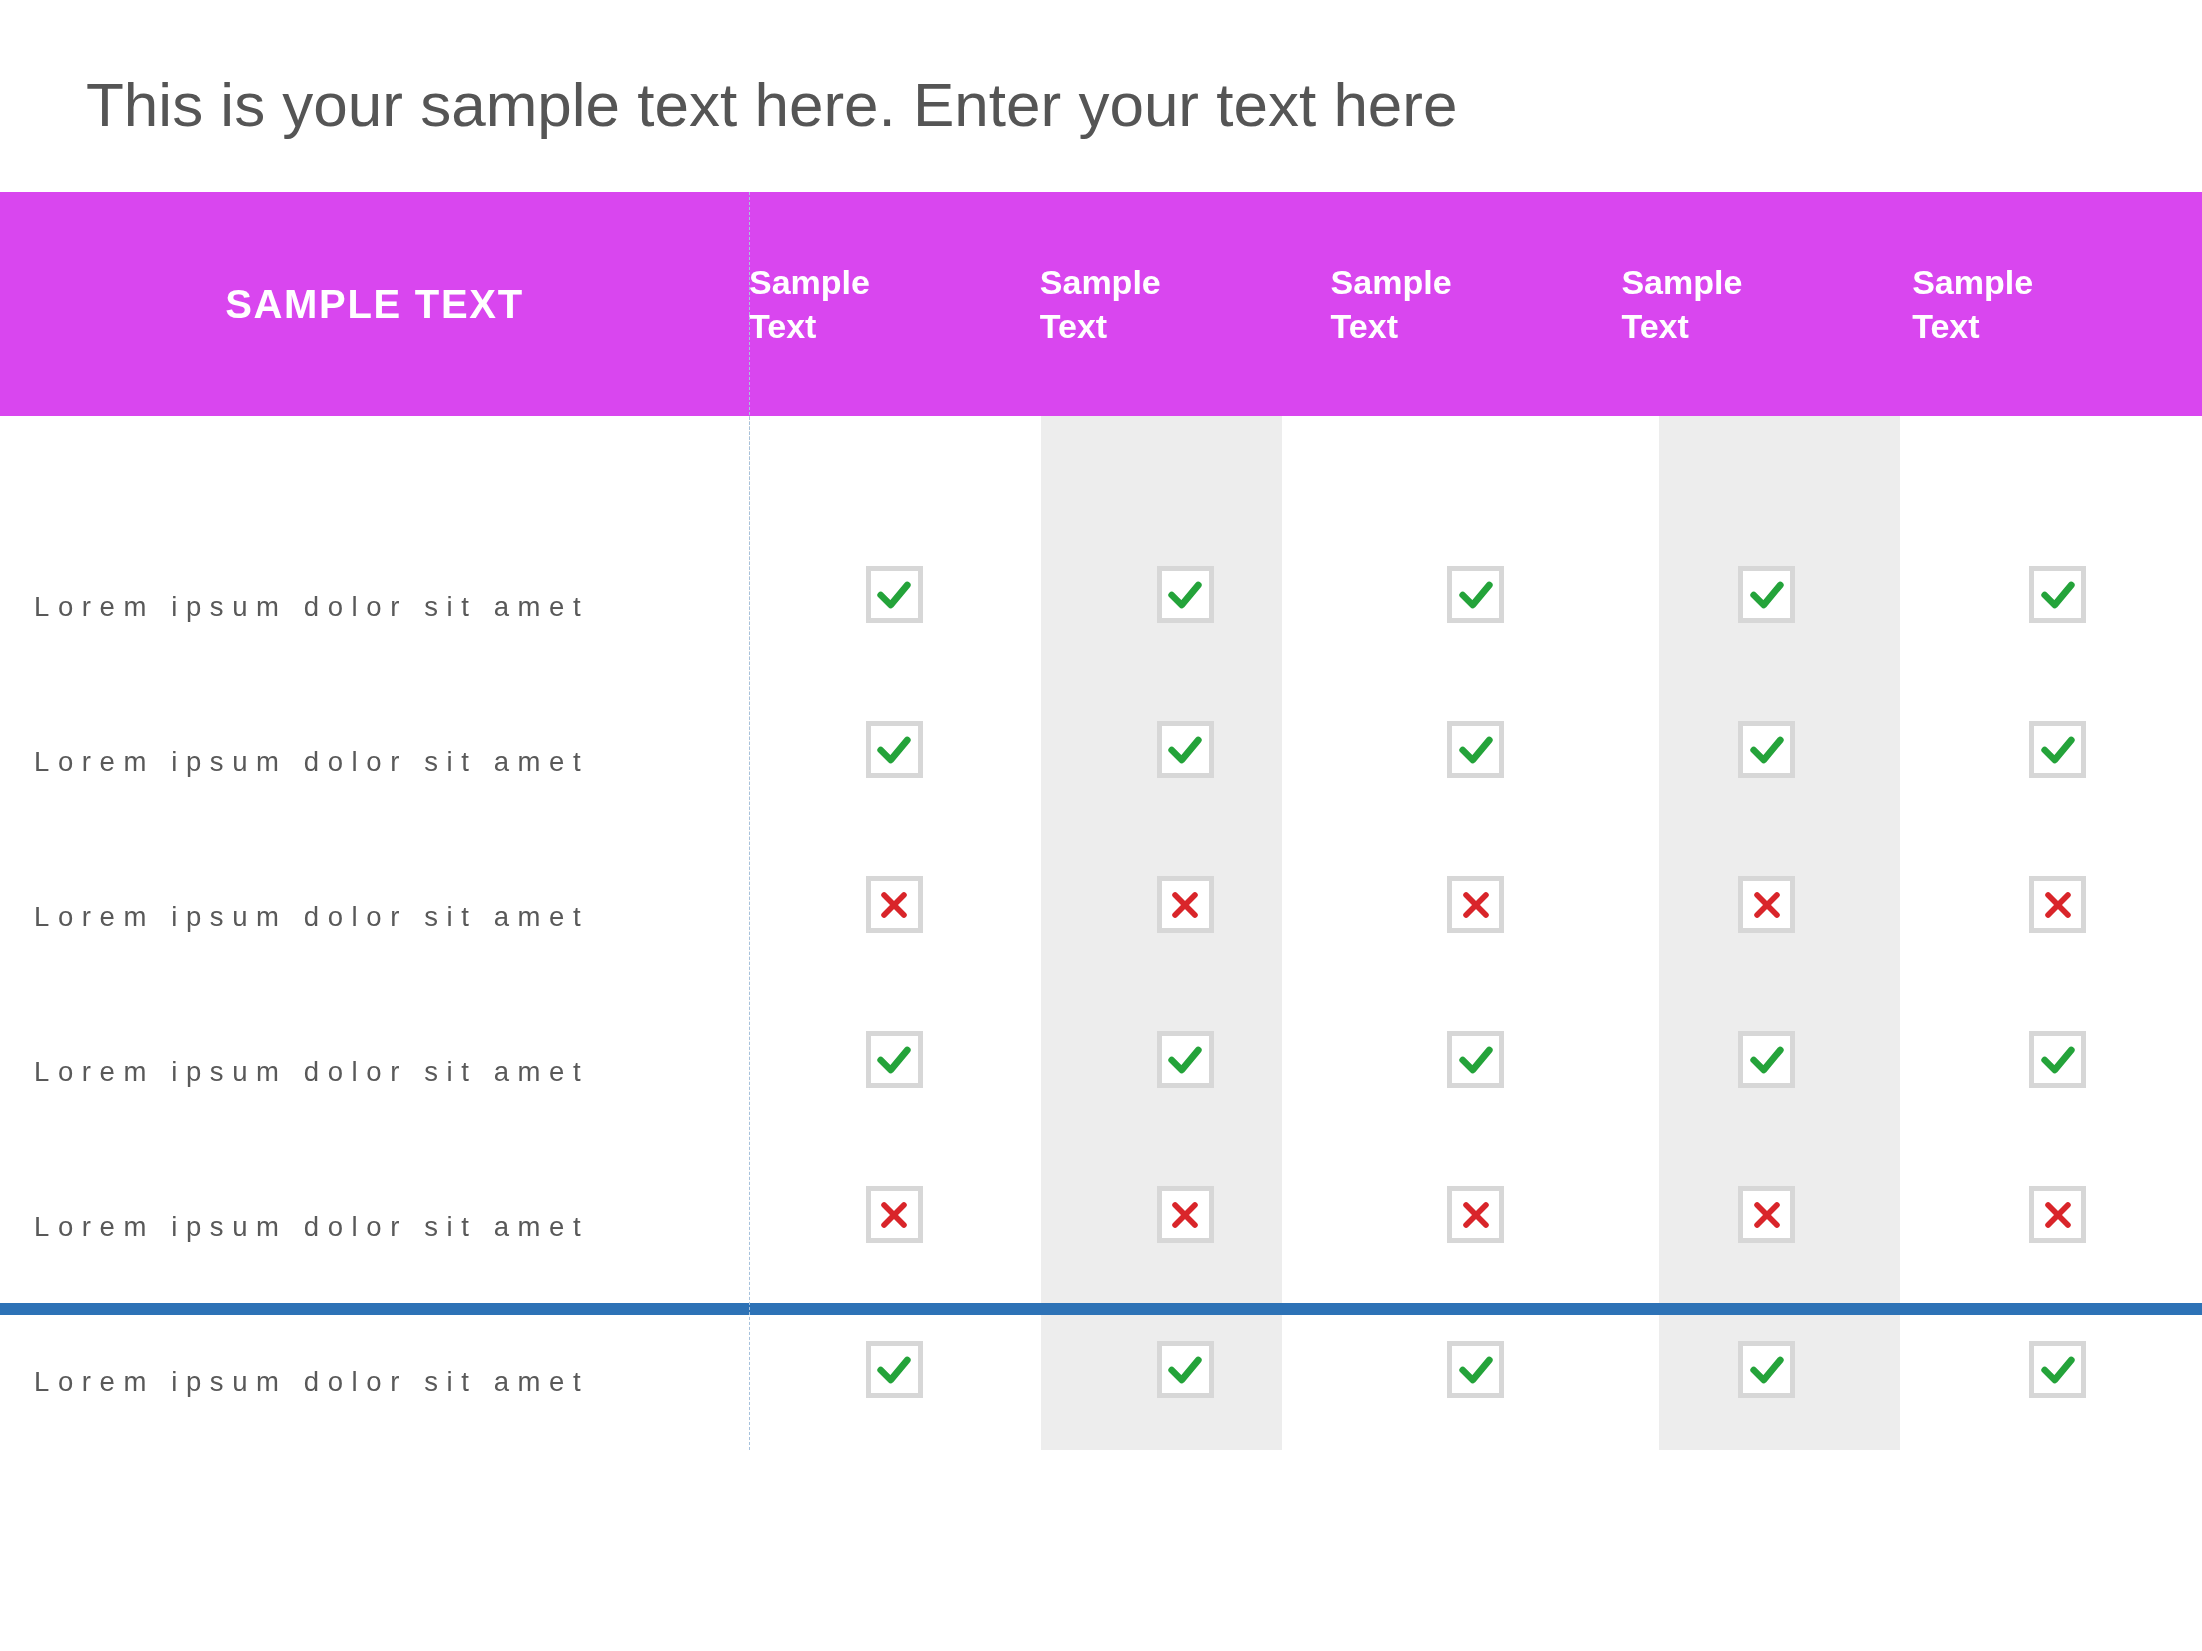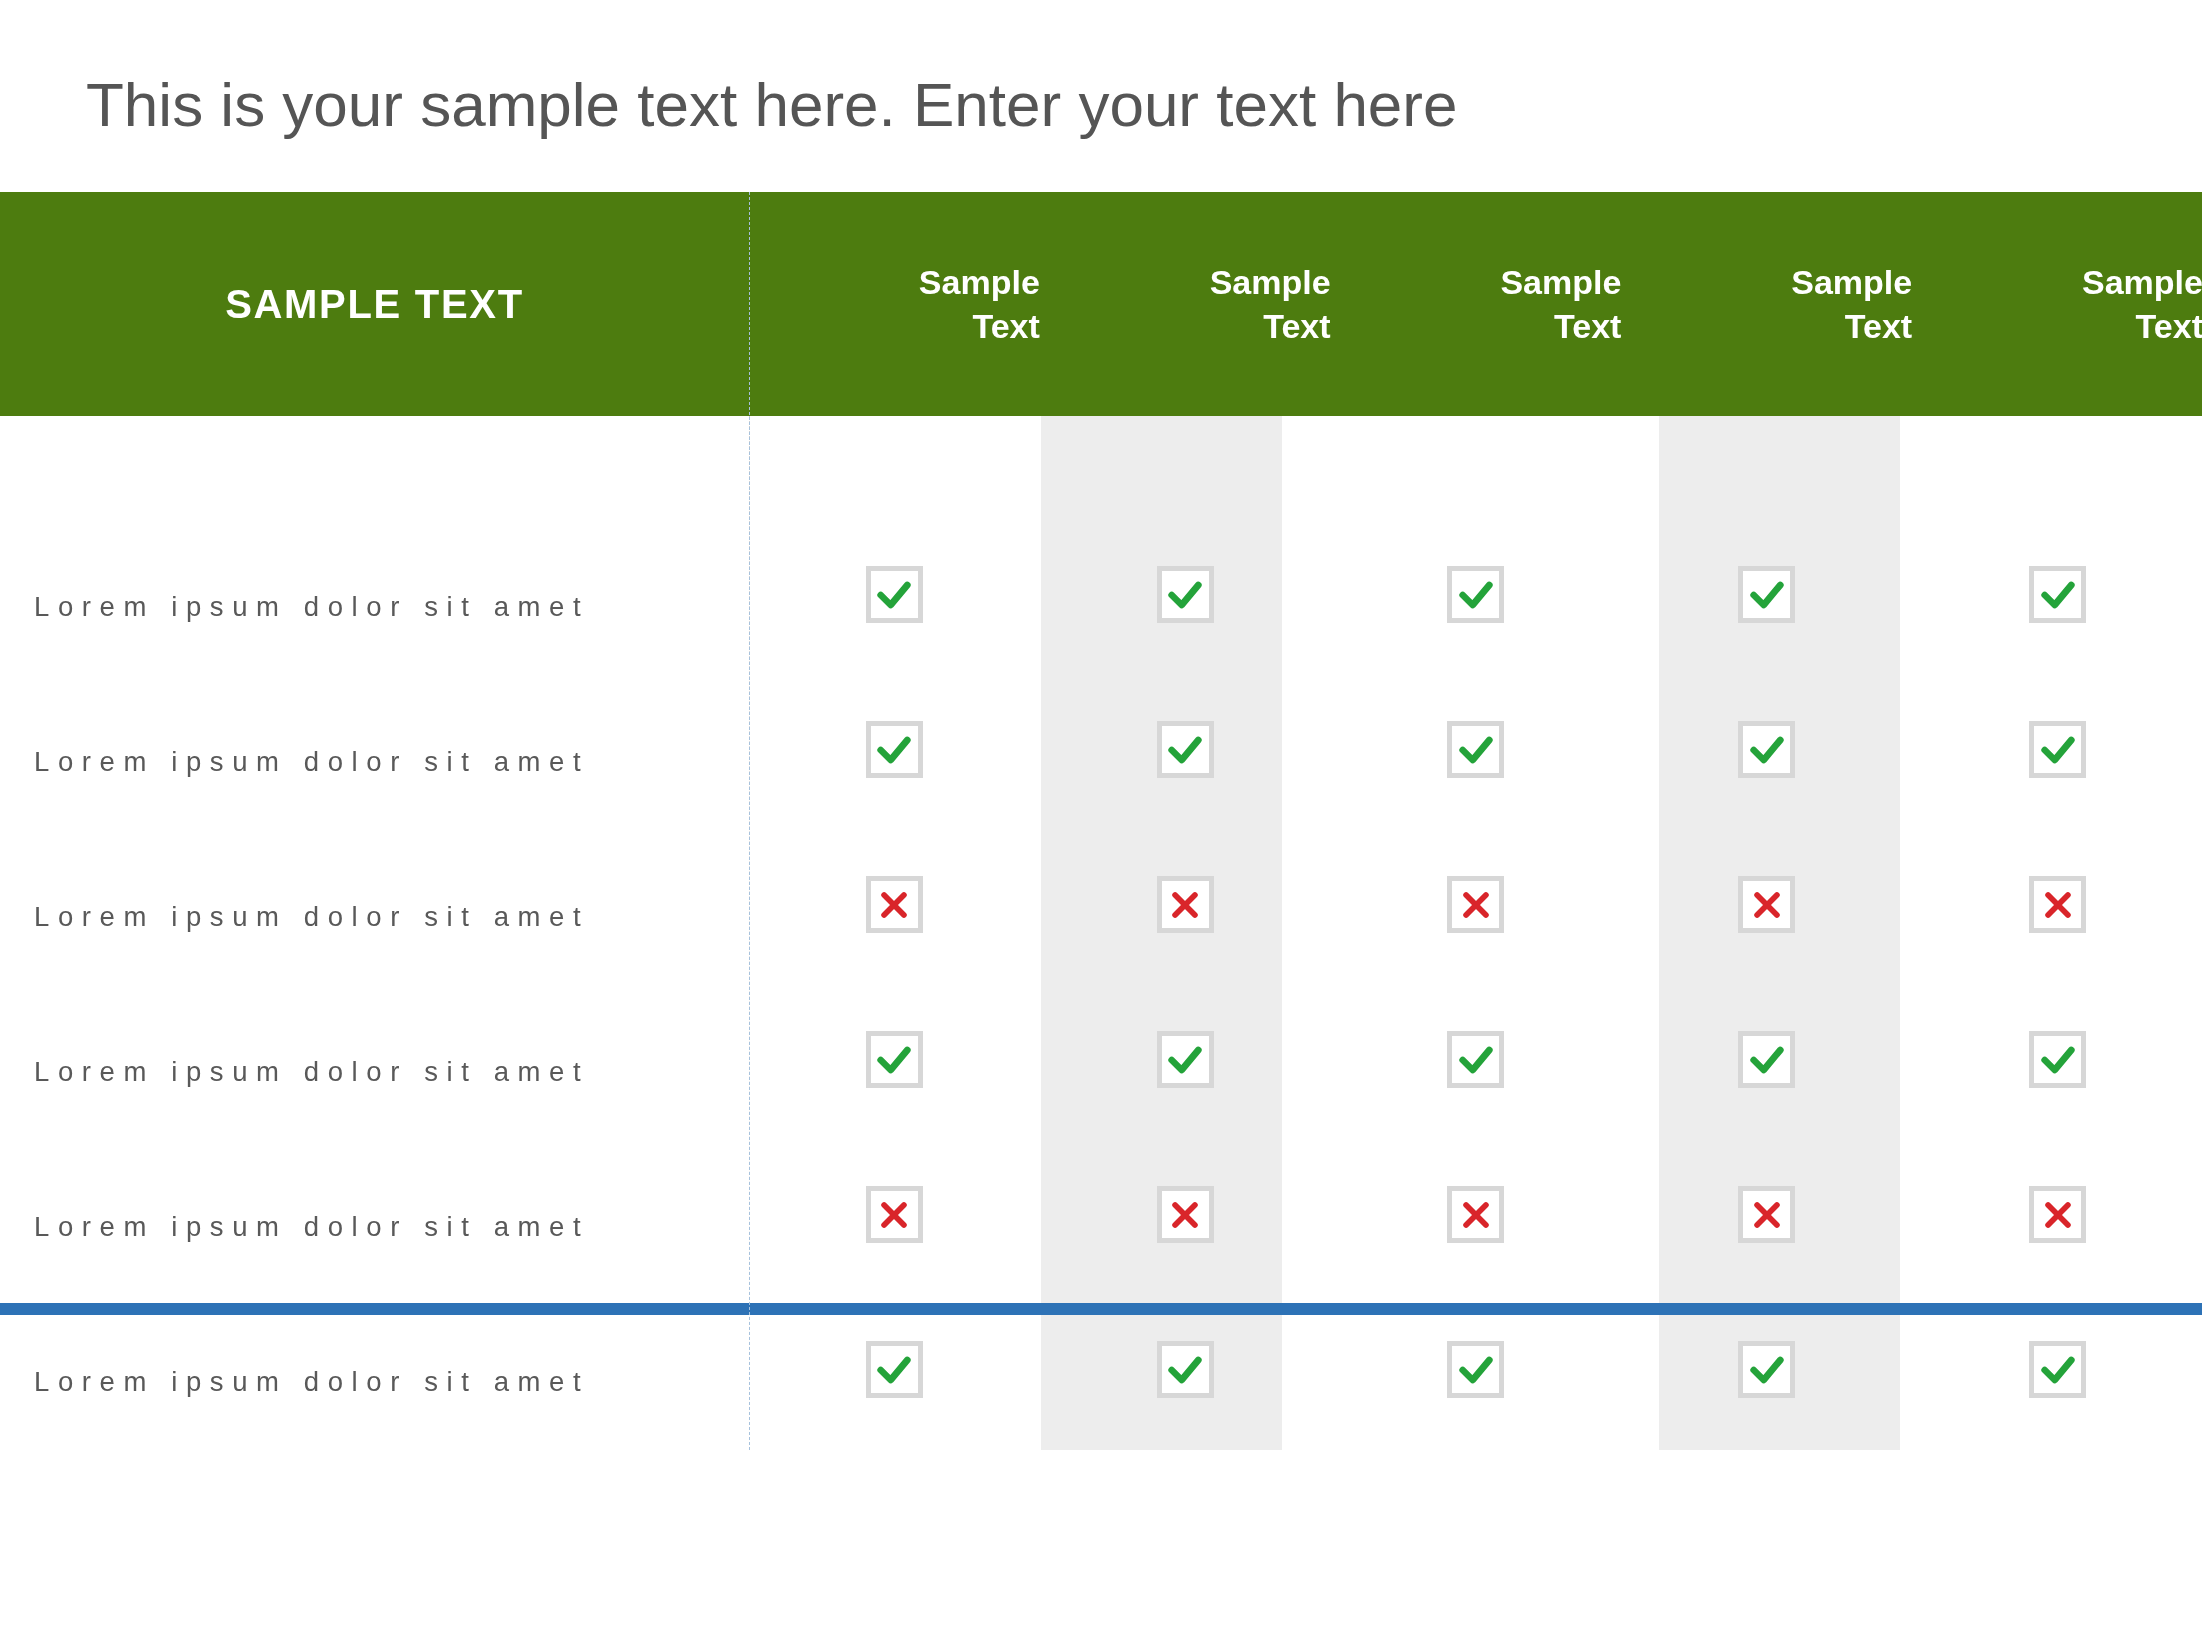--- a/index.html
+++ b/index.html
@@ -1,22 +1,22 @@
 <!DOCTYPE html>
 <html style="font-size:13.8px"><head>
 <meta charset="utf-8">
 <style>
   * { box-sizing: border-box; margin: 0; padding: 0; }
   html, body { width: 2203px; height: 1652px; background: #ffffff; font-family: "Segoe UI", Arial, sans-serif; }
   .slide { width: 2203px; height: 1336px; position: relative; padding: 69px 0 0 0; }
   .title { font-size: 62px; color: #555555; font-weight: 400; padding: 0 86px 52px 86px; }
   .table-wrap { width: 100%; position: relative; }
-  .header-row { display: flex; background: #4d7c0f; color: #ffffff; height: 224px; align-items: center; }
+  .header-row { display: flex; background: #d946ef; color: #ffffff; height: 224px; align-items: center; }
   .header-cell-main { width: 749px; text-align: center; font-size: 40px; font-weight: 700; letter-spacing: 1.7px; }
-  .header-cell { flex: 1; text-align: right; font-size: 34px; font-weight: 700; line-height: 1.3; }
+  .header-cell { flex: 1; text-align: left; font-size: 34px; font-weight: 700; line-height: 1.3; }
   .body { position: relative; padding-top: 52px; padding-bottom: 52px; }
   .shade { position: absolute; top: 0; bottom: 0; background: #ededed; }
   .shade.s1 { left: 1041px; width: 241px; }
   .shade.s2 { left: 1659px; width: 241px; }
   .vline { position: absolute; top: 0; bottom: 0; left: 749px; border-left: 1.7px dashed #cfcfcf; }
   .row { display: flex; align-items: flex-end; height: 155px; position: relative; z-index: 2; }
   .row-label { width: 749px; padding-left: 34px; font-size: 27.5px; color: #595959; letter-spacing: 8.6px; }
   .cell { flex: 1; display: flex; justify-content: center; align-items: center; }
   .box { width: 57px; height: 57px; border: 5.2px solid #d7d7d7; background: #ffffff; display: flex; justify-content: center; align-items: center; }
   .box svg { display: block; }

